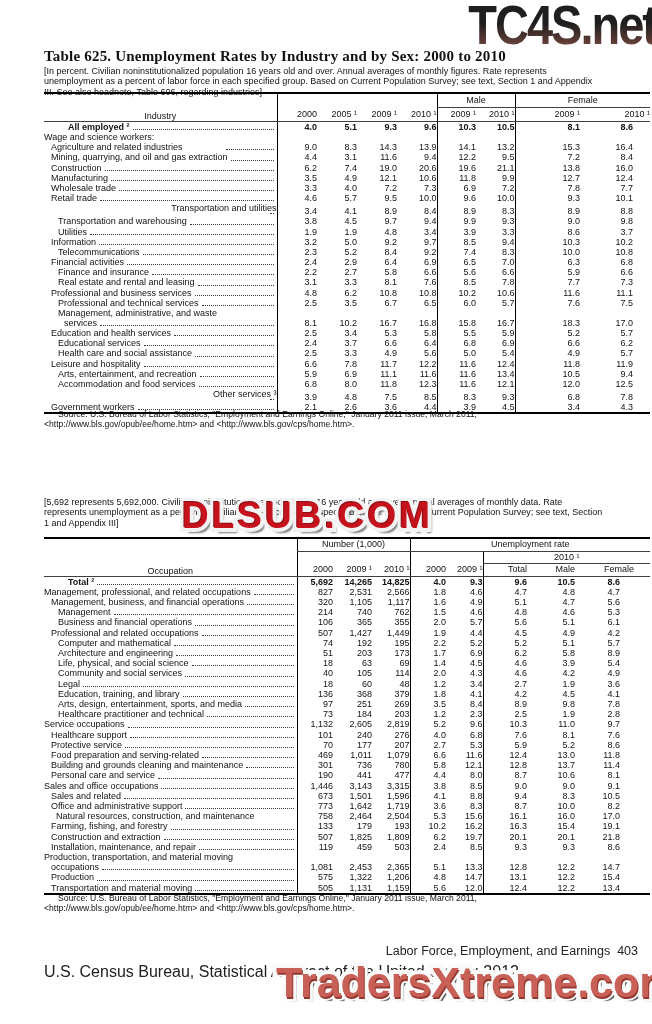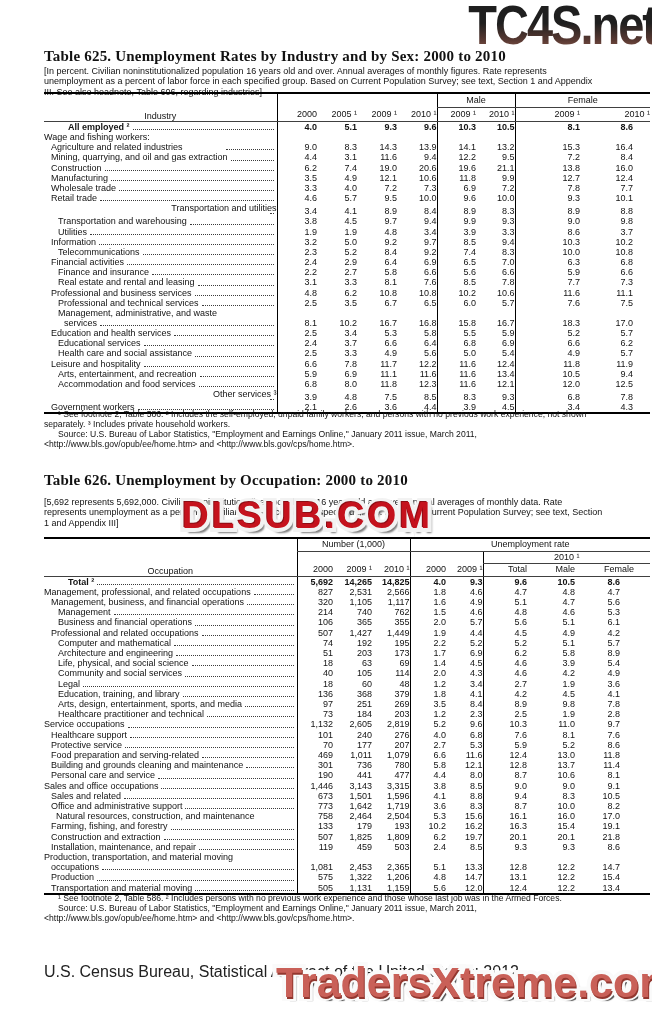--- a/index.html
+++ b/index.html
@@ -109,21 +109,21 @@
           <td class="num">5.1</td>
           <td class="num">9.3</td>
           <td class="num">9.6</td>
           <td class="num vsep">10.3</td>
           <td class="num">10.5</td>
           <td class="num vsep">8.1</td>
           <td class="num lastcol">8.6</td>
         </tr>
         <tr>
           <td class="lbl" style="padding-left: 0px;">
-            <span>Wage and fishing workers:</span>
+            <span>Wage and science workers:</span>
           </td>
           <td class="num vsep"></td>
           <td class="num"></td>
           <td class="num"></td>
           <td class="num"></td>
           <td class="num vsep"></td>
           <td class="num"></td>
           <td class="num vsep"></td>
           <td class="num lastcol"></td>
         </tr>
@@ -487,25 +487,23 @@
           <td class="num">4.4</td>
           <td class="num vsep">3.9</td>
           <td class="num">4.5</td>
           <td class="num vsep">3.4</td>
           <td class="num lastcol">4.3</td>
         </tr>
       </tbody>
   </table>
 
   <div class="footnote-block" id="fn625">
-    <p>¹ See footnote 2, Table 586. ² Includes the self-employed, unpaid family workers, and persons with no previous work experience, not shown separately. ³ Includes private household workers.</p>
     <p>Source: U.S. Bureau of Labor Statistics, "Employment and Earnings Online," January 2011 issue, March 2011, &lt;http://www.bls.gov/opub/ee/home.htm&gt; and &lt;http://www.bls.gov/cps/home.htm&gt;.</p>
   </div>
 
-  <h1 class="tbl-title" id="title626">Table 626. Unemployment by Occupation: 2000 to 2010</h1>
   <p class="headnote" id="note626">[5,692 represents 5,692,000. Civilian noninstitutionalized population 16 years old and over. Annual averages of monthly data. Rate represents unemployment as a percent of civilian labor force in each specified group. Based on Current Population Survey; see text, Section 1 and Appendix III]</p>
 
   <div class="wm-stack wm-dlsub" style="width:300px;height:48px;">
     <span class="layer back">DLSUB.COM</span>
     <span class="layer front">DLSUB.COM</span>
   </div>
 
   <table class="stat" id="t626">
     <colgroup>
       <col style="width:253px">
@@ -971,24 +969,24 @@
           <td class="num vsep">5.6</td>
           <td class="num">12.0</td>
           <td class="num vsep">12.4</td>
           <td class="num">12.2</td>
           <td class="num lastcol">13.4</td>
         </tr>
       </tbody>
   </table>
 
   <div class="footnote-block" id="fn626">
-    <p>¹ See footnote 2, Table 586. ² Includes persons with no previous work experience and those whose last job was in the Armed Forces.</p>
     <p>Source: U.S. Bureau of Labor Statistics, "Employment and Earnings Online," January 2011 issue, March 2011, &lt;http://www.bls.gov/opub/ee/home.htm&gt; and &lt;http://www.bls.gov/cps/home.htm&gt;.</p>
   </div>
 
+  <div class="footer-right">Labor Force, Employment, and Earnings&nbsp; 403</div>
   <div class="footer-left">U.S. Census Bureau, Statistical Abstract of the United States: 2012</div>
 
   <div class="wm-stack wm-traders" style="width:380px;height:56px;">
     <span class="layer back">TradersXtreme.com</span>
     <span class="layer front">TradersXtreme.com</span>
   </div>
 
 </div>
 
 </body></html>

